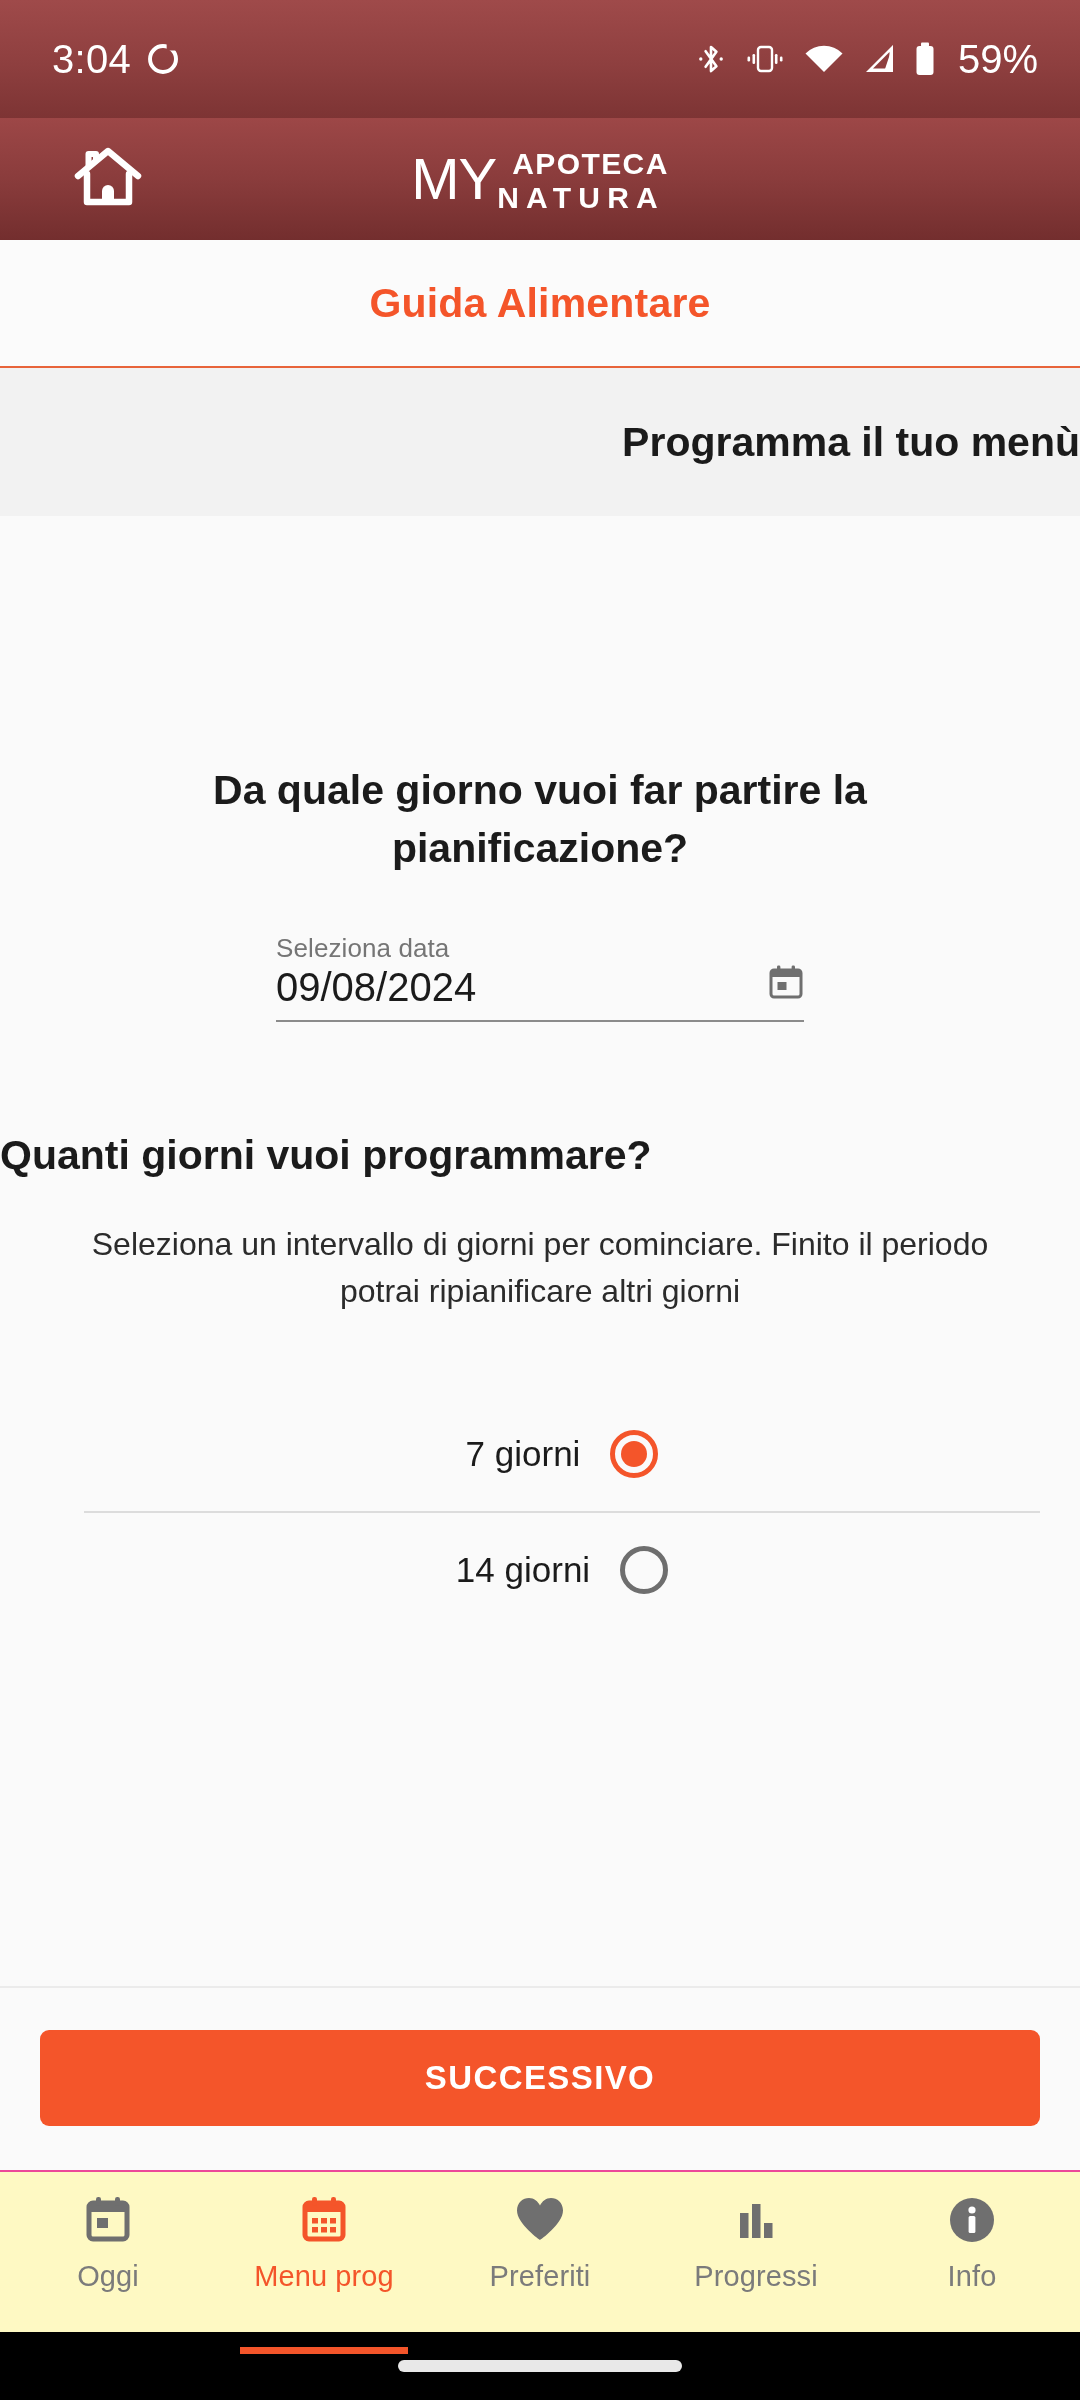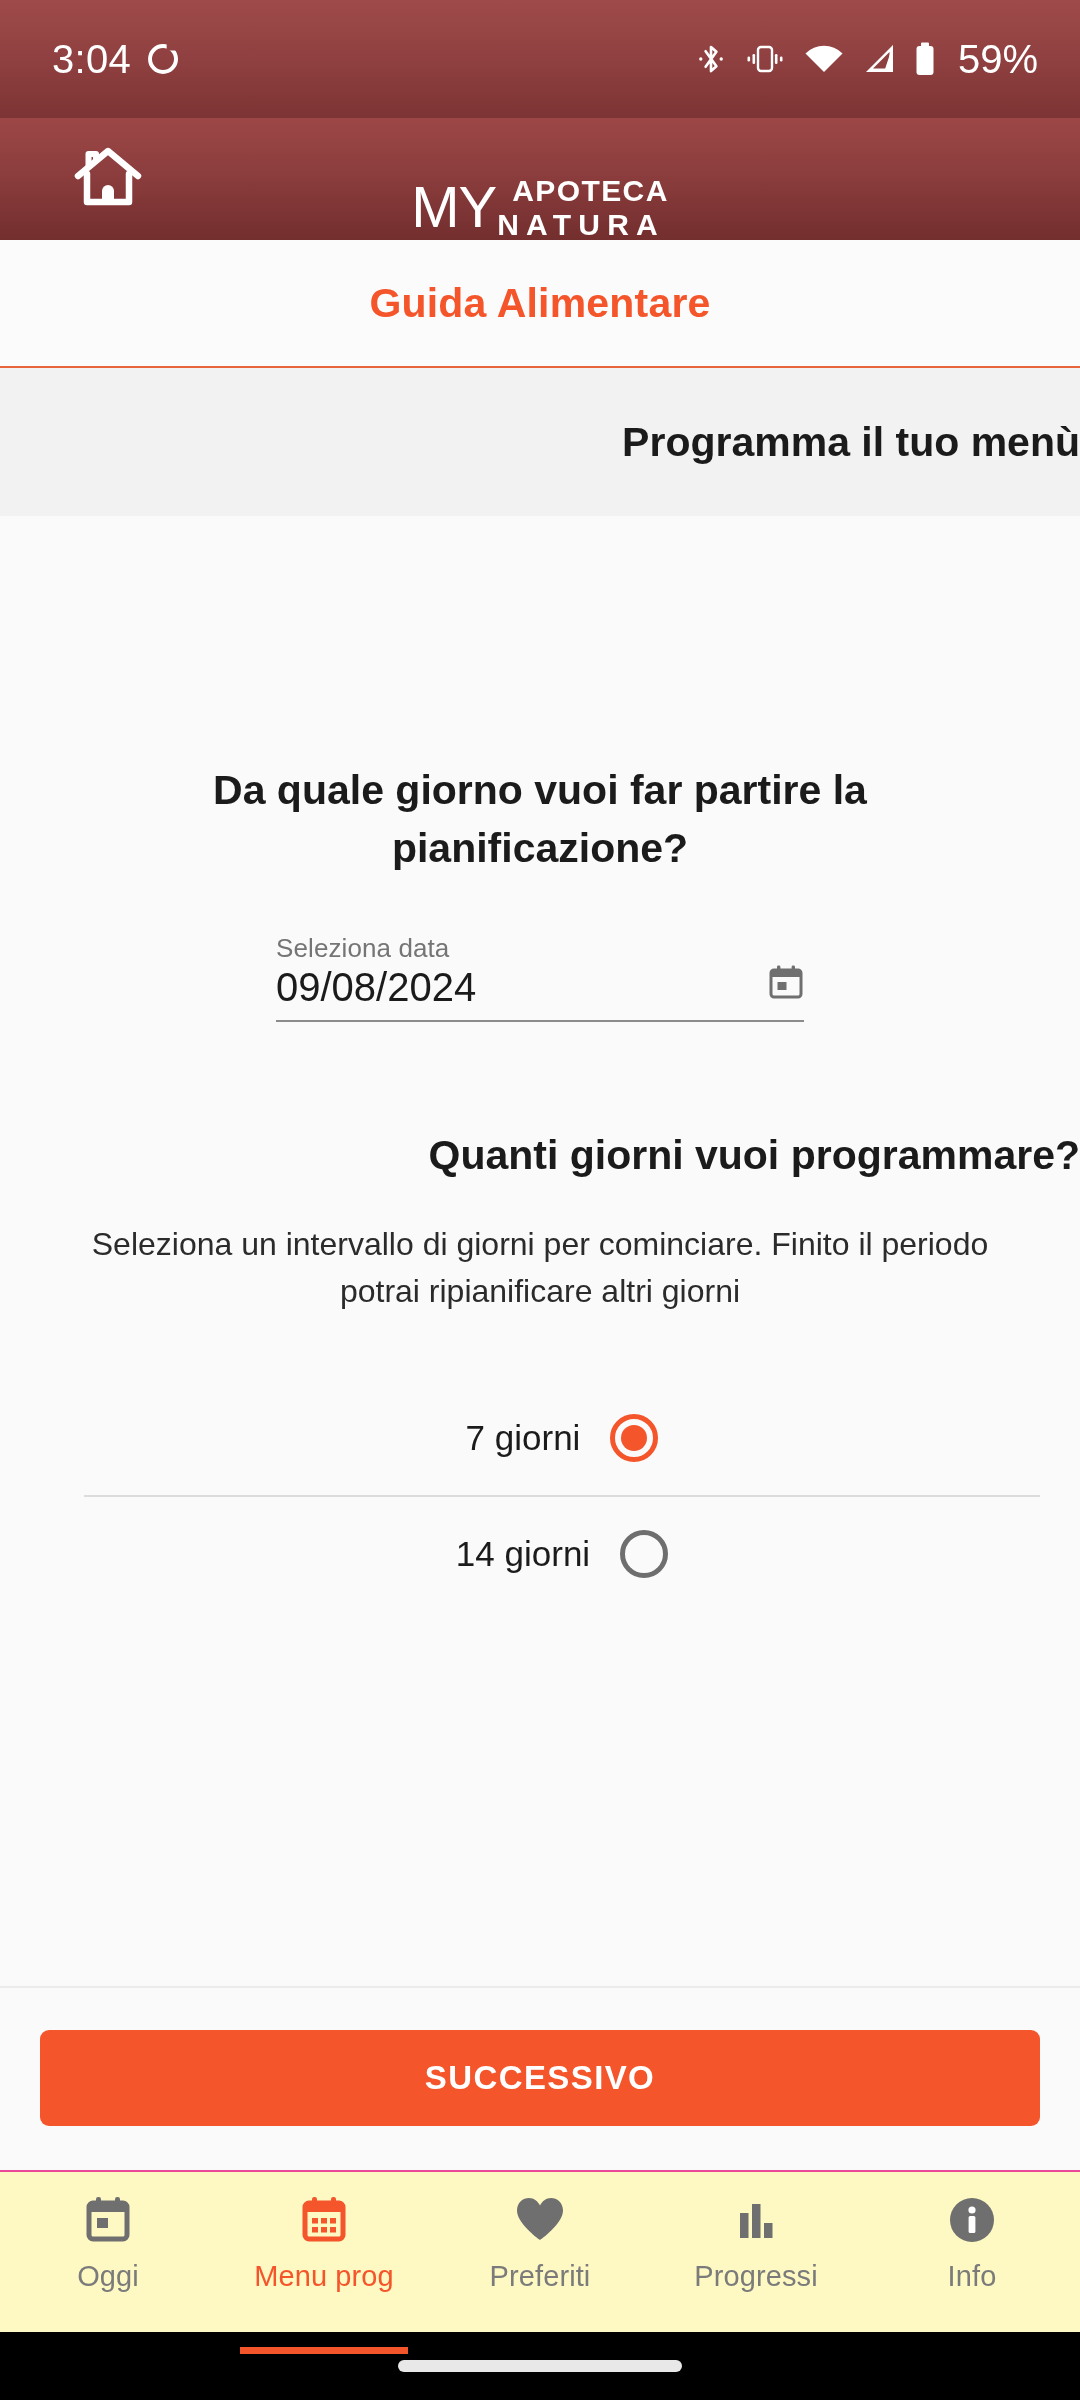--- a/index.html
+++ b/index.html
@@ -43,21 +43,21 @@
   .sb-icons svg { display: block; }
   .sb-batt-pct {
     font-size: 40px; font-weight: 400; margin-left: 4px; line-height: 1;
   }
 
   
   .appbar {
     height: 122px;
     background: linear-gradient(180deg, #9d4747 0%, #8a3c3c 50%, #732e2e 100%);
     position: relative;
-    display: flex; align-items: flex-end;
+    display: flex; align-items: center;
     flex: 0 0 auto;
   }
   .home-btn {
     position: absolute; left: 70px; top: 50%;
     transform: translateY(-50%);
     width: 76px; height: 70px;
     display: flex; align-items: center; justify-content: center;
   }
   .logo {
     margin: 0 auto;
@@ -136,25 +136,25 @@
     border-bottom: 2.5px solid #8b8b8b;
   }
   .date-value {
     font-size: 40px; color: #1b1b1b; line-height: 1.05;
   }
   .date-cal-icon { margin-bottom: 4px; }
 
   
   .q2 {
     margin-top: 110px;
-    text-align: right;
+    text-align: left;
     font-size: 41px; font-weight: 700; color: #1b1b1b;
   }
   .q2-help {
-    margin: 42px auto 0;
+    margin: 42px auto 16px;
     width: 930px; text-align: center;
     font-size: 32px; color: #2b2b2b; line-height: 1.45;
   }
 
   
   .options { margin-top: 74px; margin-left: 44px; }
   .opt-row {
     height: 100px;
     display: flex; align-items: center; justify-content: center;
     gap: 30px;

